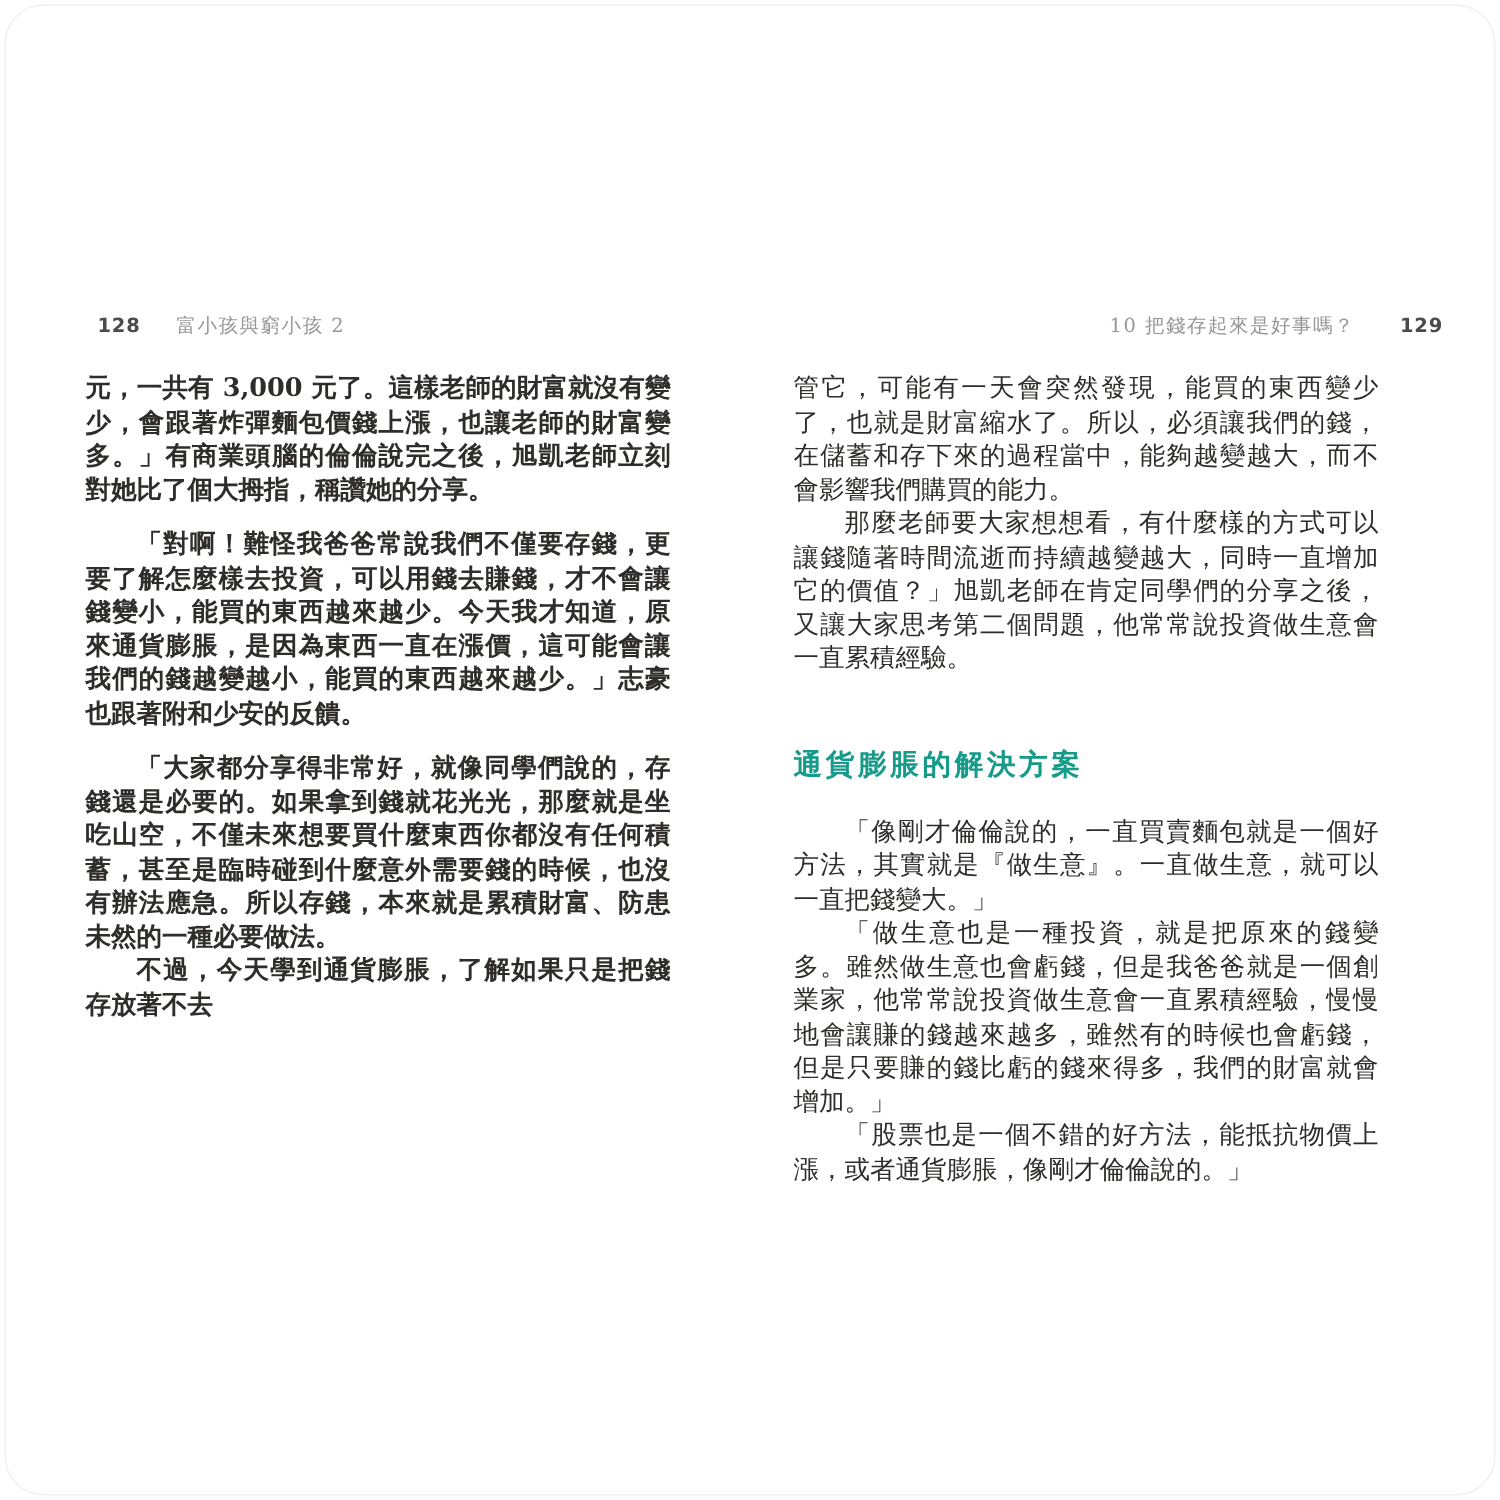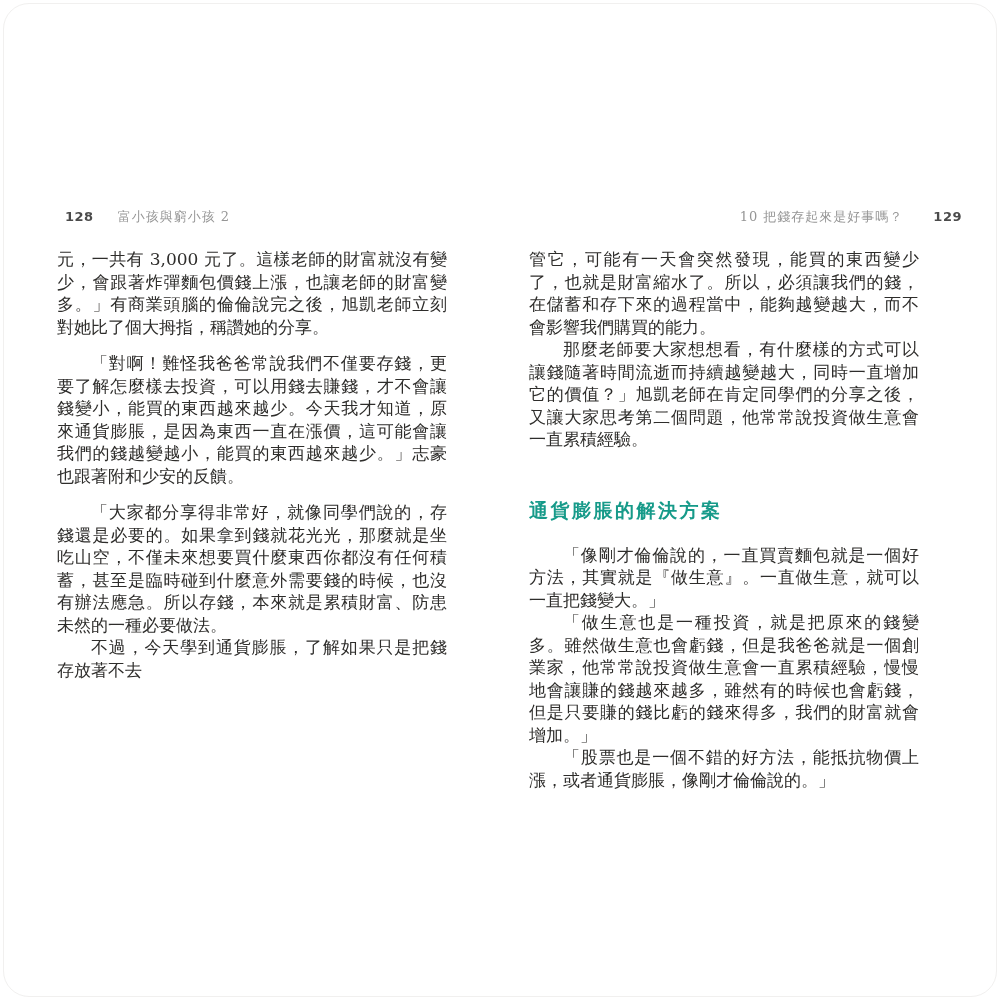--- a/index.html
+++ b/index.html
@@ -36,21 +36,21 @@
     font-weight:700;font-size:13px;color:var(--folio);
     letter-spacing:.5px;
   }
   .rtitle{color:var(--muted);letter-spacing:1px;margin-top:28px;}
   
   .col{
     position:absolute;top:248px;width:390px;
     font-size:17px;line-height:22.5px;
     text-align:justify;
   }
-  .col-left{left:57px;}
+  .col-left{left:57px;font-weight:bold;}
   .col-right{left:529px;}
   .col p{margin:0;}
   .col p.indent{text-indent:2em;}
   .col p.gap{margin-bottom:14px;}
   h2.section{
     margin:44px 0 19px 0;
     font-size:19px;line-height:30px;
     font-weight:700;
     color:var(--teal);
     letter-spacing:2.5px;

